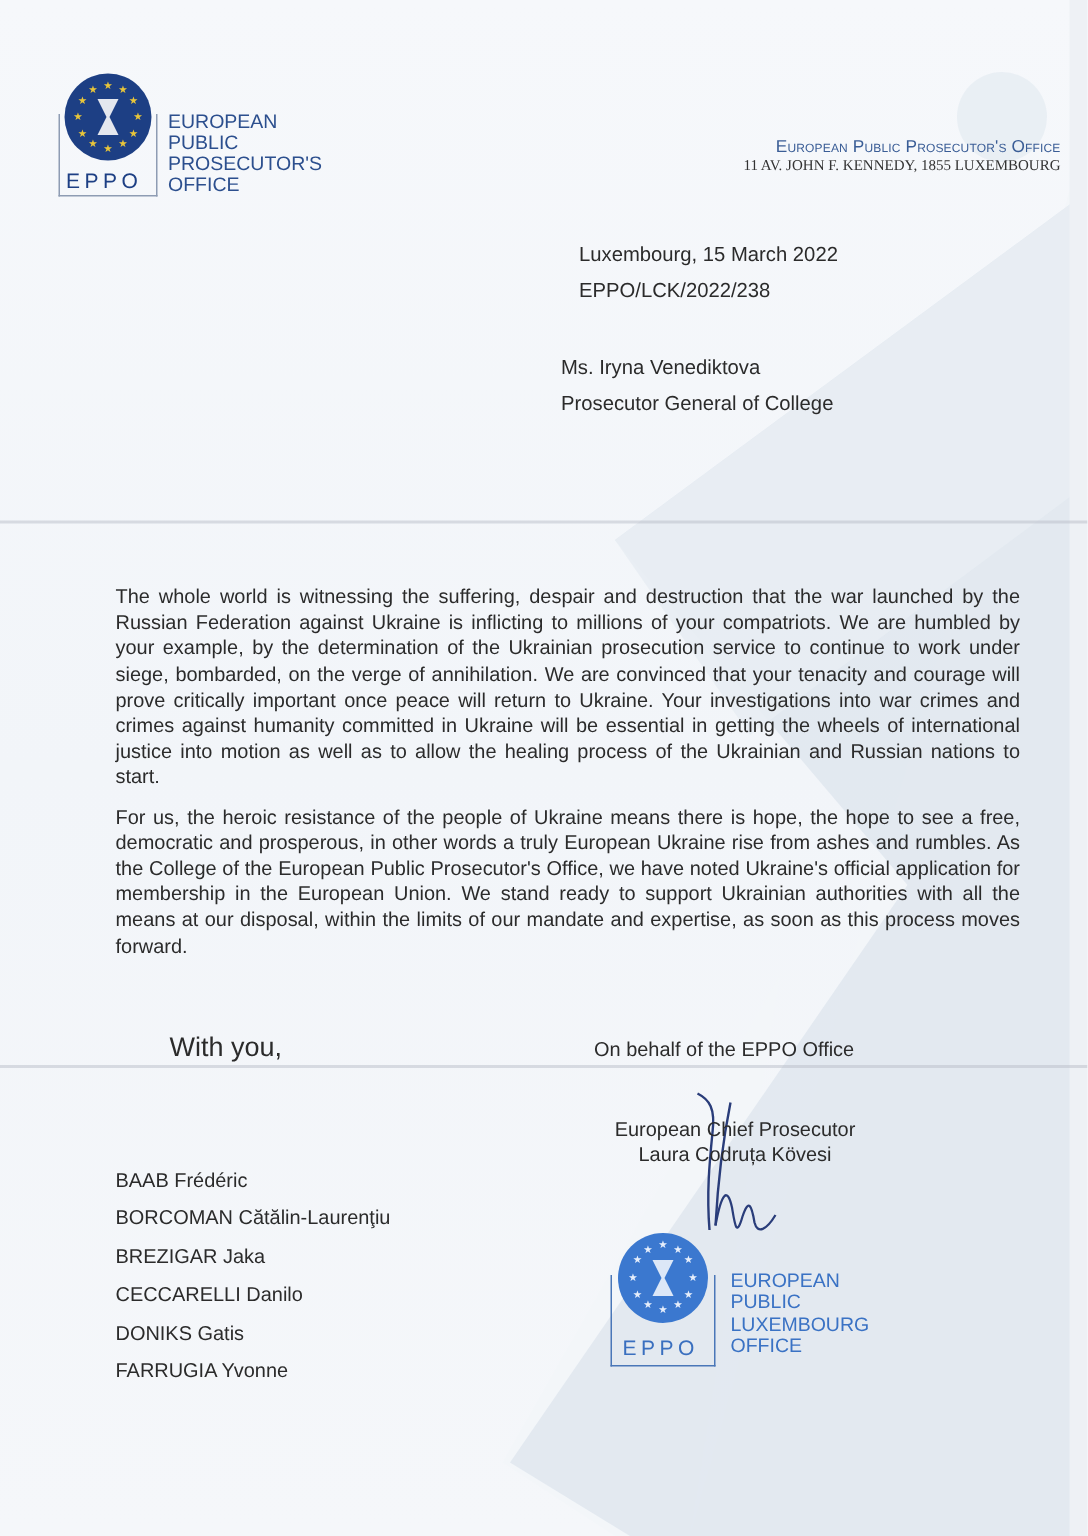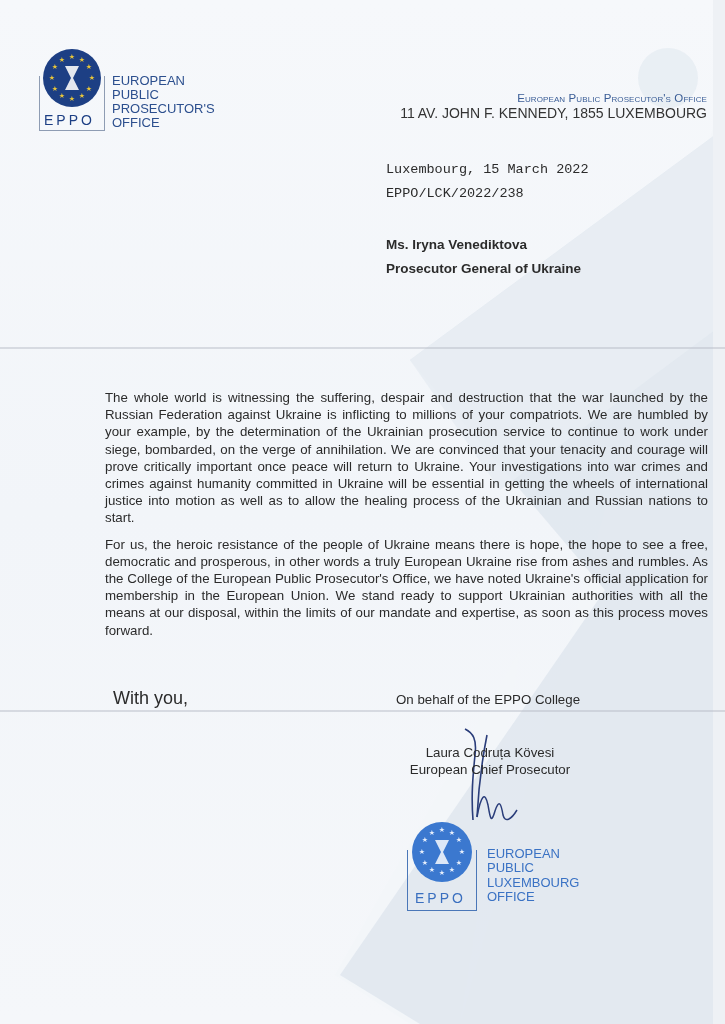--- a/index.html
+++ b/index.html
@@ -18,28 +18,28 @@
 
     
     .logo { position: absolute; }
     .logo .circle { position: absolute; border-radius: 50%; background: #1d3f84; }
     .logo .frame { position: absolute; border: 1.5px solid #8e9cb3; border-top: none; }
     .logo .eppo { position: absolute; font-weight: normal; letter-spacing: 3px; color: #1d3f84; }
     .logo-text { position: absolute; color: #2c4f8e; line-height: 1.08; }
 
     .header-right { position: absolute; right: 18px; text-align: right; }
     .hr-title { color: #3a5d96; font-size: 11.5px; font-variant: small-caps; letter-spacing: 0.1px; }
-    .hr-addr { color: #333; font-size: 14px; margin-top: 1px; }
+    .hr-addr { color: #333; font-size: 10px; margin-top: 1px; font-family: Liberation Serif, serif; }
 
     .meta { position: absolute; left: 386px; font-size: 13.5px; color: #2b2b2b; }
     .meta div { margin-bottom: 9px; }
-    .addressee { position: absolute; left: 386px; font-size: 13.5px; font-weight: bold; color: #2b2b2b; }
+    .addressee { position: absolute; left: 374px; font-size: 13.5px; font-weight: normal; color: #2b2b2b; }
     .addressee div { margin-bottom: 9px; }
 
-    .body-text { position: absolute; left: 77px; width: 603px; font-size: 13.3px; line-height: 17.2px; color: #2b2b2b; margin-left: 28px; }
+    .body-text { position: absolute; left: 77px; width: 603px; font-size: 13.3px; line-height: 17.2px; color: #2b2b2b; }
     .para { text-align: justify; margin: 0 0 9px 0; }
     .salutation { position: absolute; left: 77px; top: 356px; font-size: 13.3px; color: #2b2b2b; }
 
     .closing { position: absolute; left: 77px; top: 688px; font-size: 18px; color: #2b2b2b; margin-left: 36px; }
     .behalf { position: absolute; left: 396px; top: 692px; font-size: 13.3px; color: #2b2b2b; }
     .signer { position: absolute; left: 400px; top: 744px; width: 180px; text-align: center; font-size: 13.3px; line-height: 17px; color: #2b2b2b; }
     .signature { position: absolute; left: 455px; top: 725px; }
 
     .members { position: absolute; left: 77px; top: 779px; font-size: 13.3px; color: #2b2b2b; }
     .members div { height: 25.4px; }
@@ -90,49 +90,57 @@
     <div>PUBLIC</div>
     <div>PROSECUTOR'S</div>
     <div>OFFICE</div>
   </div>
 
   <div class="header-right" style="top:92px;text-align:right;">
     <div class="hr-title">European Public Prosecutor's Office</div>
     <div class="hr-addr">11 AV. JOHN F. KENNEDY, 1855 LUXEMBOURG</div>
   </div>
 
-  <div class="meta" style="top:162px;font-family:Liberation Mono, monospace;">
+  <div class="meta" style="top:162px;">
     <div>Luxembourg, 15 March 2022</div>
     <div>EPPO/LCK/2022/238</div>
   </div>
 
   <div class="addressee" style="top:237px;">
     <div>Ms. Iryna Venediktova</div>
-    <div>Prosecutor General of Ukraine</div>
+    <div>Prosecutor General of College</div>
   </div>
 
 
   <div class="body-text" style="top:389px;">
     <p class="para">The whole world is witnessing the suffering, despair and destruction that the war launched by the Russian Federation against Ukraine is inflicting to millions of your compatriots. We are humbled by your example, by the determination of the Ukrainian prosecution service to continue to work under siege, bombarded, on the verge of annihilation. We are convinced that your tenacity and courage will prove critically important once peace will return to Ukraine. Your investigations into war crimes and crimes against humanity committed in Ukraine will be essential in getting the wheels of international justice into motion as well as to allow the healing process of the Ukrainian and Russian nations to start.</p>
     <p class="para">For us, the heroic resistance of the people of Ukraine means there is hope, the hope to see a free, democratic and prosperous, in other words a truly European Ukraine rise from ashes and rumbles. As the College of the European Public Prosecutor's Office, we have noted Ukraine's official application for membership in the European Union. We stand ready to support Ukrainian authorities with all the means at our disposal, within the limits of our mandate and expertise, as soon as this process moves forward.</p>
   </div>
 
   <div class="closing">With you,</div>
-  <div class="behalf">On behalf of the EPPO College</div>
+  <div class="behalf">On behalf of the EPPO Office</div>
 
   <svg class="signature" width="80" height="110" viewBox="0 0 80 110">
     <path d="M10 4 C 18 8, 22 14, 20 30 C 18 50, 16 70, 18 95" stroke="#2a3d7a" stroke-width="1.6" fill="none"></path>
     <path d="M32 10 C 28 30, 24 55, 22 92" stroke="#2a3d7a" stroke-width="1.6" fill="none"></path>
     <path d="M22 92 C 26 70, 30 66, 33 80 C 35 92, 36 100, 40 86 C 44 74, 46 78, 48 90 C 50 98, 56 95, 62 85" stroke="#2a3d7a" stroke-width="1.5" fill="none"></path>
   </svg>
   <div class="signer">
+    <div>European Chief Prosecutor</div>
     <div>Laura Codruța Kövesi</div>
-    <div>European Chief Prosecutor</div>
   </div>
 
+  <div class="members">
+    <div>BAAB Frédéric</div>
+    <div>BORCOMAN Cătălin-Laurenţiu</div>
+    <div>BREZIGAR Jaka</div>
+    <div>CECCARELLI Danilo</div>
+    <div>DONIKS Gatis</div>
+    <div>FARRUGIA Yvonne</div>
+  </div>
 
   <div class="logo" style="left:407px; top:820px; width:72px; height:92px;">
     <div class="frame" style="left:0px; top:30px; width:68px; height:60px; border-color:#4a77b8;"></div>
     <div class="circle" style="left:5px; top:2px; width:60px; height:60px; background:#3b78cf;">
       <svg width="60" height="60" viewBox="0 0 60 60">
         <g fill="#e6eefb" font-size="7" font-family="DejaVu Sans, sans-serif" text-anchor="middle">
           <text x="30" y="10">★</text>
             <text x="40" y="13">★</text>
             <text x="47" y="20">★</text>
           <text x="50" y="32">★</text>

